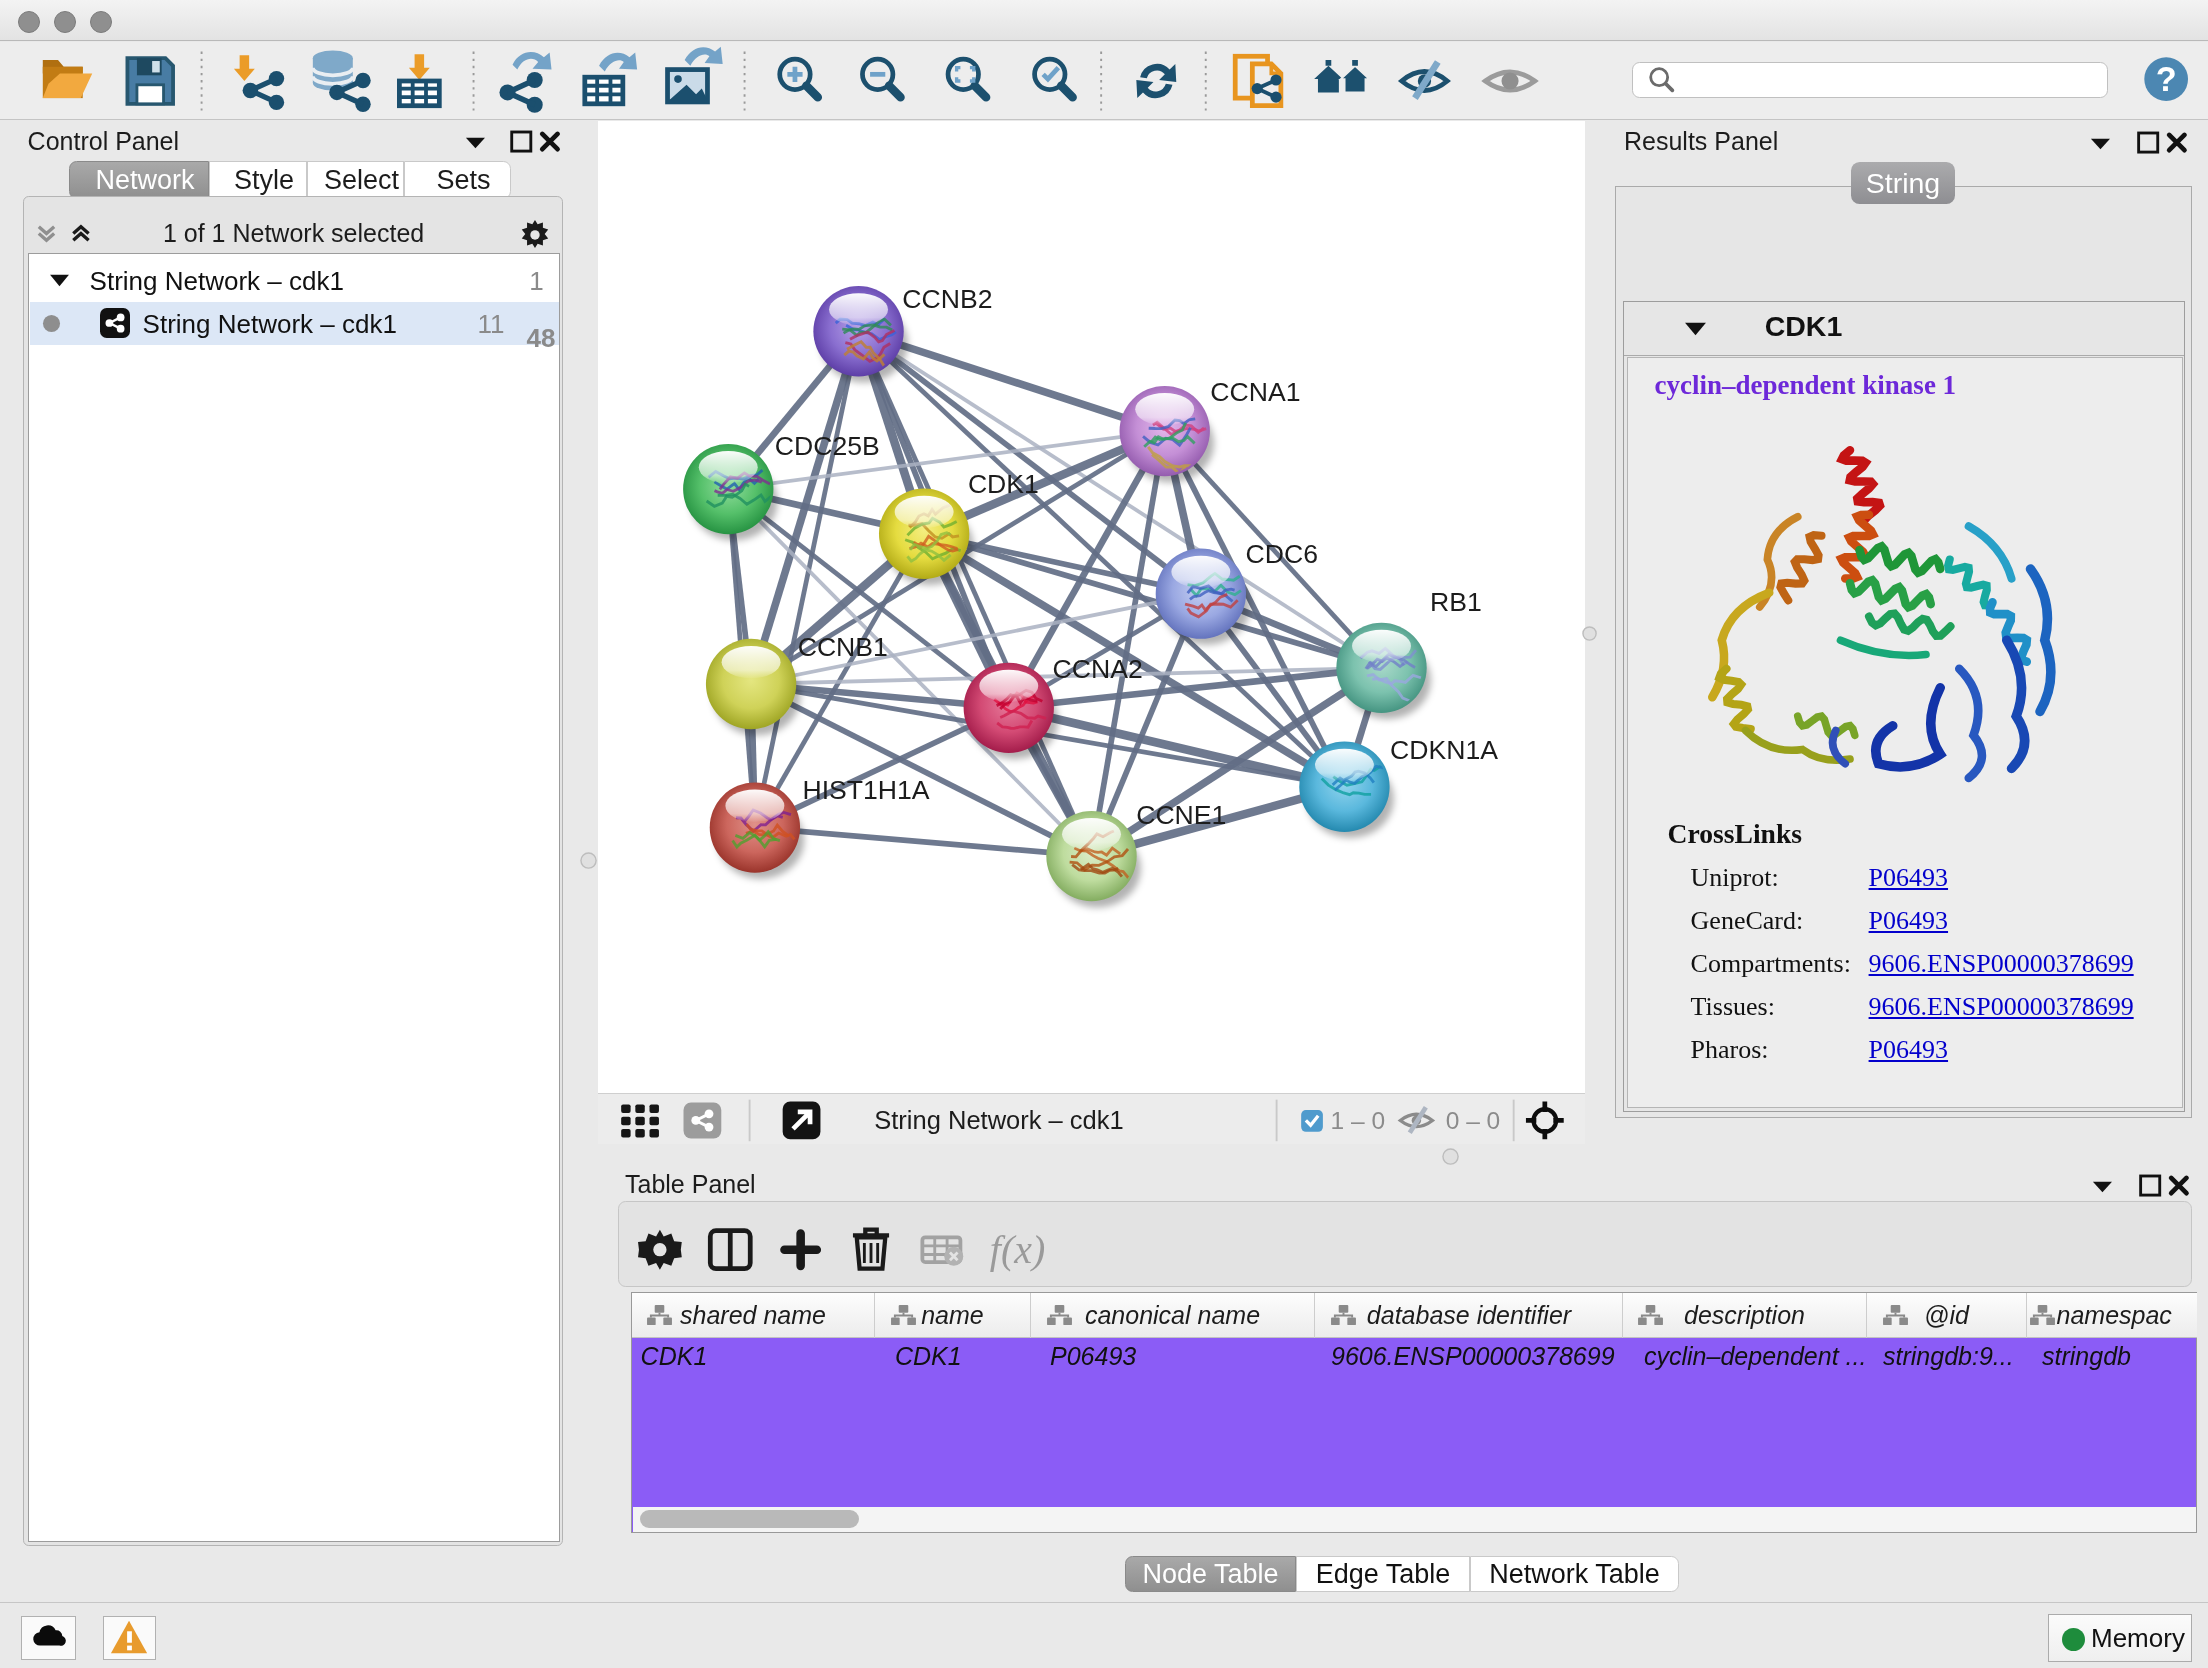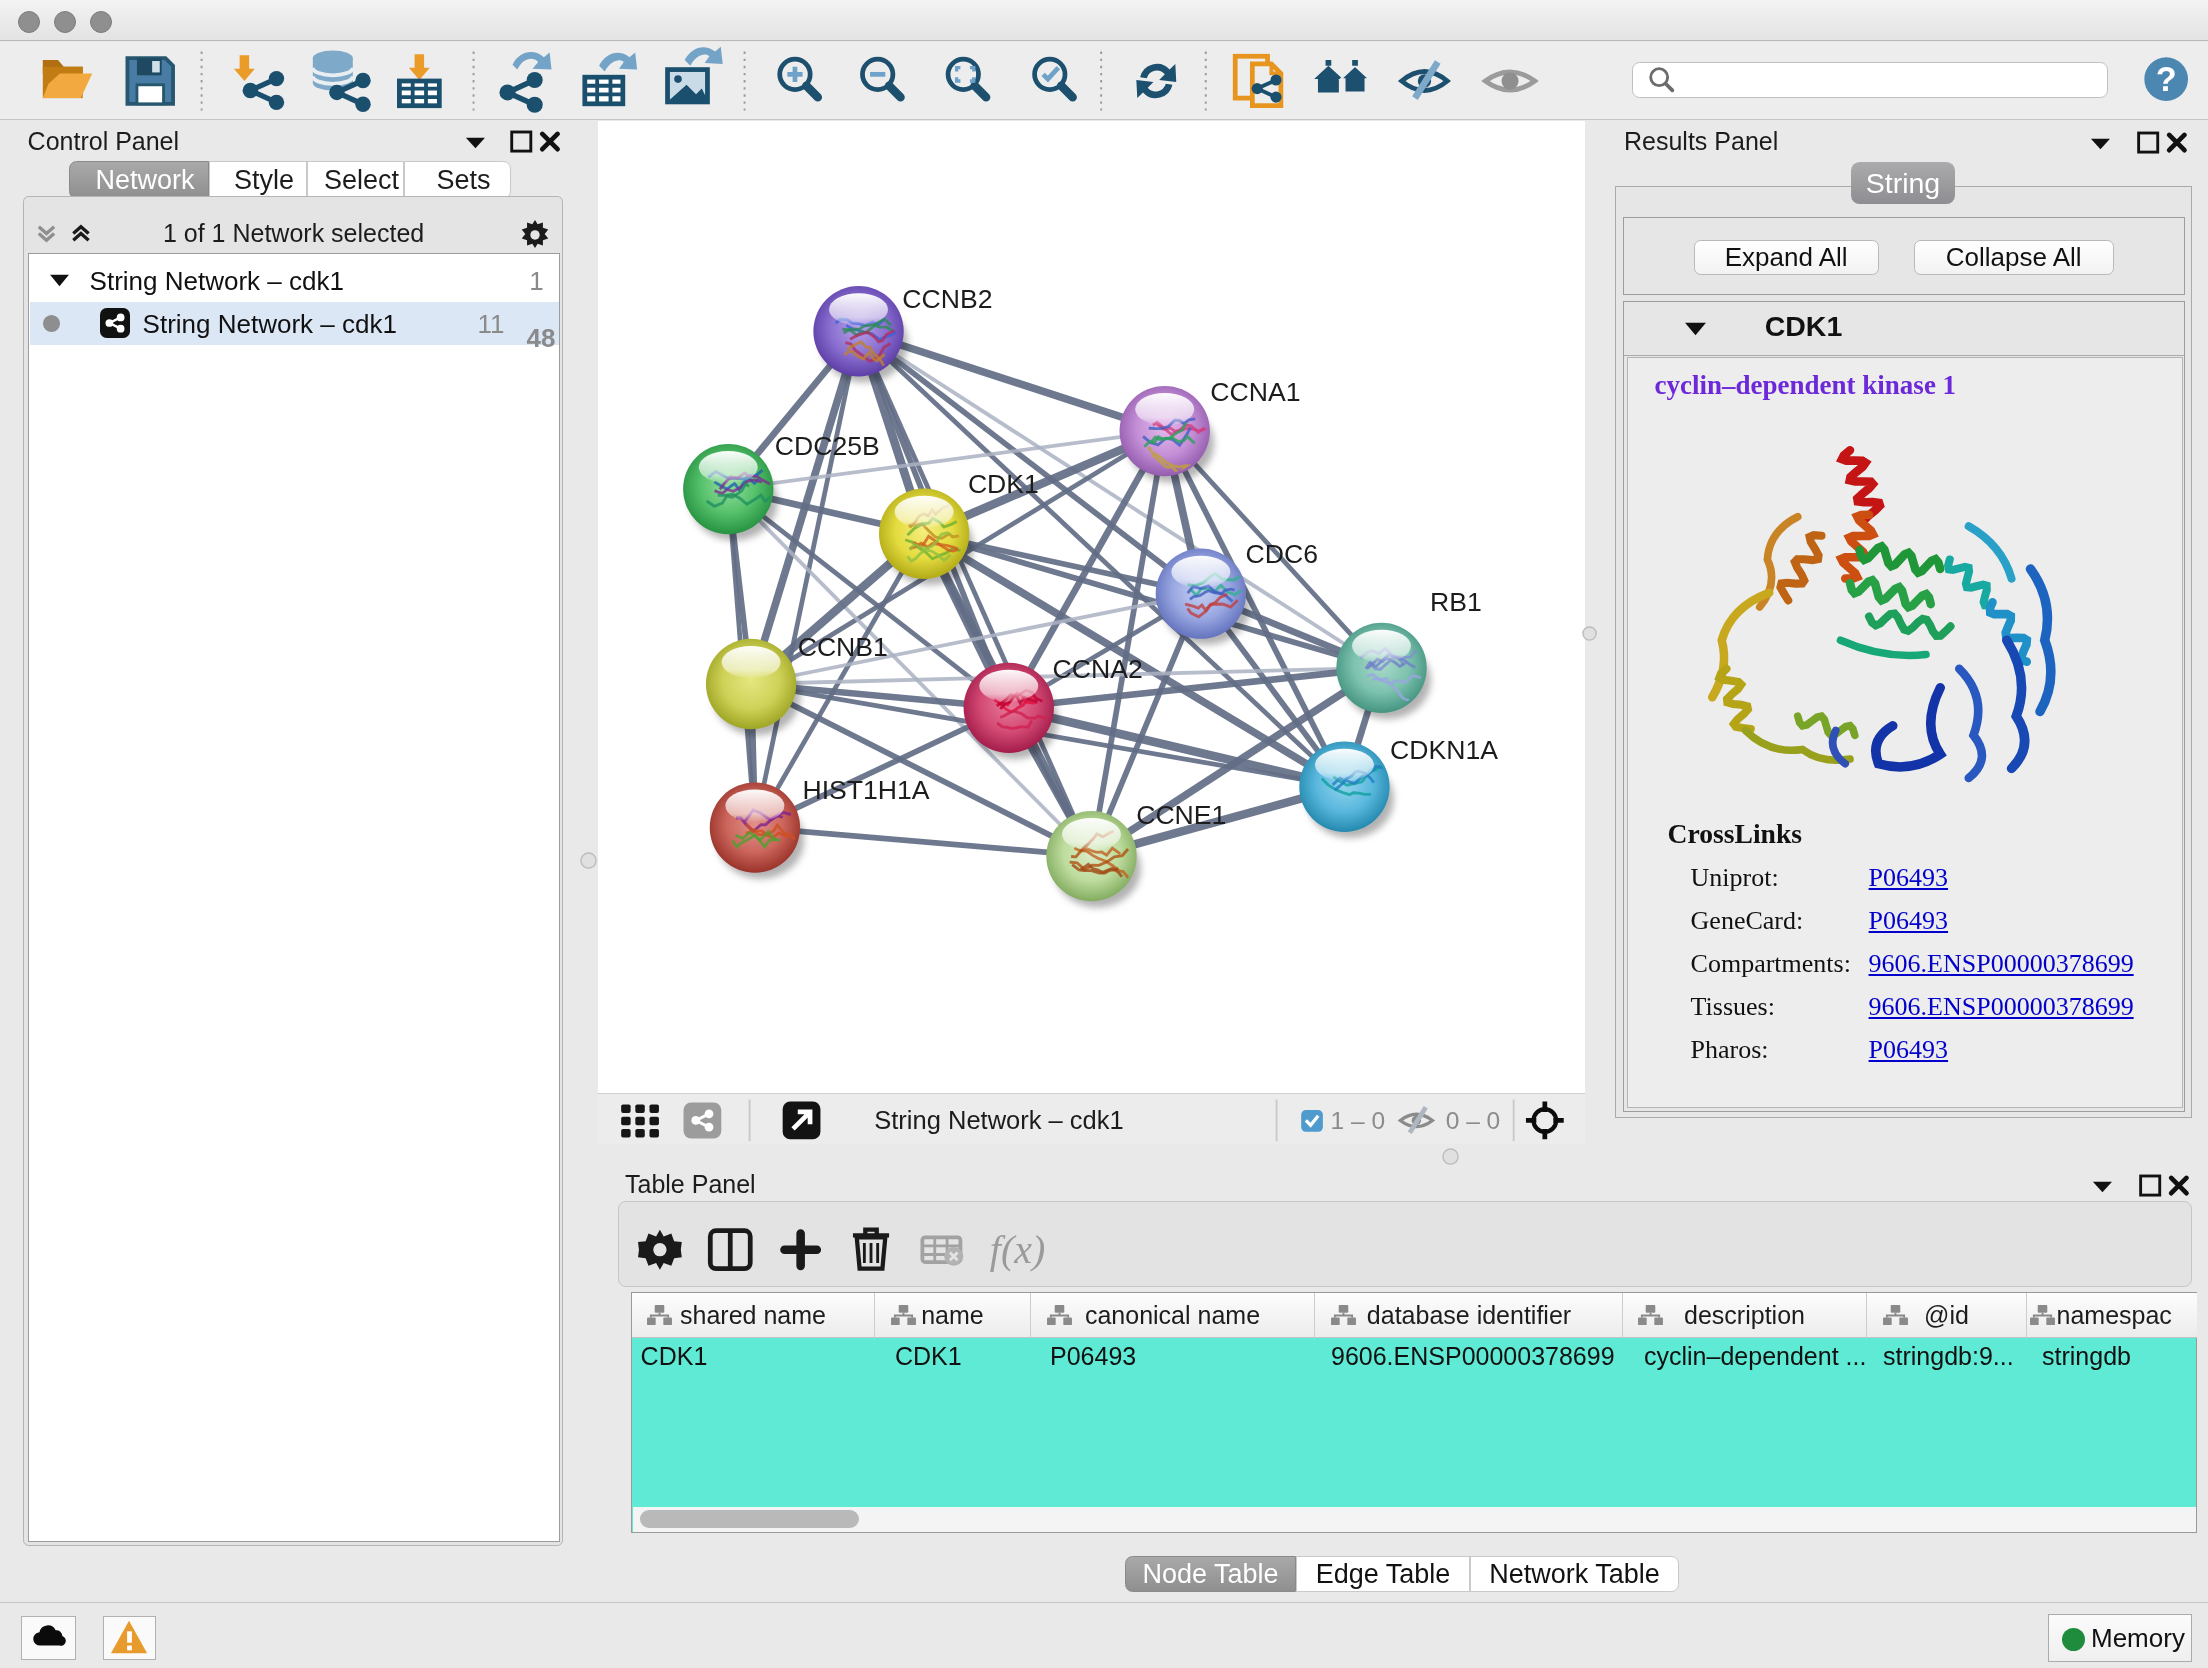--- a/index.html
+++ b/index.html
@@ -27,21 +27,21 @@
 #stringtab { left:1851px; top:41px; width:104px; height:42px; background:linear-gradient(#ababad,#8e8e92); border-radius:8.6px; color:#fff; font-size:28.5px; text-align:center; line-height:42px; }
 #rp-b1 { position:absolute; left:6.7px; top:30px; width:562px; height:78px; border:1px solid #9d9d9d; background:#e6e6e6; }
 .rbtn { position:absolute; top:22px; height:35px; background:linear-gradient(#ffffff,#f2f2f2); border:1px solid #b9b9b9; border-radius:6.7px; font-size:26px; color:#111; text-align:center; line-height:33px; }
 #rp-b2 { position:absolute; left:6.7px; top:114px; width:562px; height:811px; border:1px solid #9d9d9d; background:#e6e6e6; }
 #rp-content { position:absolute; left:2.9px; top:55px; width:556px; height:751px; background:#ededed; border:1px solid #b5b5b5; }
 .serif { font-family:"Liberation Serif", serif; }
 .rlink { color:#0300cc; text-decoration:underline; }
 
 #tp-title { left:625px; top:1049px; font-size:25px; color:#1c1c1c; }
 #tp-toolbar { left:618px; top:1080px; width:1574px; height:86px; background:#e3e3e3; border:1px solid #c6c6c6; border-radius:7.6px; }
-#tp-table { left:631px; top:1171px; width:1566px; height:241px; background:#5eead4; border:1px solid #999; }
+#tp-table { left:631px; top:1171px; width:1566px; height:241px; background:#8b5cf6; border:1px solid #999;font-style:italic; }
 #tp-header { position:absolute; left:0; top:0; width:1565px; height:45px; background:linear-gradient(#fdfdfd,#ececec); border-bottom:1px solid #c2c2c2; }
 .th { position:absolute; top:0; height:45px; font-size:25px; color:#1c1c1c; line-height:45px; text-align:center; border-right:1px solid #cdcdcd; }
 .td { position:absolute; top:49px; font-size:25px; color:#111; }
 #tp-scroll { position:absolute; left:1px; top:214px; width:1563px; height:25px; background:#f4f4f4; }
 #tp-thumb { position:absolute; left:6.7px; top:2.9px; width:219px; height:18px; background:#b9b9b9; border-radius:9.5px; }
 .btab { position:absolute; top:1435px; height:36px; background:#fff; border:1px solid #c9c9c9; font-size:27px; color:#111; text-align:center; line-height:34px; }
 #statusline { left:0; top:1481px; width:2208px; height:1px; background:#c6c6c6; }
 .sbtn { position:absolute; top:1495px; width:55px; height:44px; background:#fafafa; border:1.9px solid #b1b1b1; text-align:center; }
 #membtn { position:absolute; left:2048px; top:1493px; width:144px; height:48px; background:linear-gradient(#fbfbfb,#efefef); border:1.9px solid #ababab; font-size:26px; color:#111; }
 </style>
@@ -566,24 +566,20 @@
       </g>
     </svg>
   </div>
   <div id="rp-title" class="abs">Results Panel</div>
   <svg class="abs" style="left:2089px;top:9.5px;" width="105" height="25" viewBox="0 0 110 26">
     <path d="M2,8 L22,8 L12,19 Z" fill="#111"></path>
     <rect x="52" y="2" width="20" height="20" fill="none" stroke="#111" stroke-width="3"></rect>
     <path d="M84,4 L100,20 M100,4 L84,20" stroke="#111" stroke-width="5" stroke-linecap="round"></path>
   </svg>
   <div id="rp-outer" class="abs">
-    <div id="rp-b1">
-      <div class="rbtn" style="left:70px;width:185px;">Expand All</div>
-      <div class="rbtn" style="left:290px;width:200px;">Collapse All</div>
-    </div>
     <div id="rp-b2">
       <svg style="position:absolute;left:59px;top:17px;" width="25" height="19" viewBox="0 0 26 20">
           <path d="M2,4 L24,4 L13,17 Z" fill="#111"></path>
         </svg>
       <div style="position:absolute;left:141px;top:7.6px;font-size:28.5px;font-weight:bold;color:#111;">CDK1</div>
       <div style="position:absolute;left:0;top:53px;width:560px;height:1px;background:#aaa;"></div>
       <div id="rp-content">
         <div class="serif" style="position:absolute;left:27px;top:12.4px;font-size:27px;color:#6d28d9;font-weight:bold;">cyclin–dependent kinase 1</div>
         <svg style="position:absolute;left:27px;top:78px;" width="428" height="361" viewBox="0 0 450 380">
 <g fill="none" stroke-linecap="round" transform="translate(0,-85)">

